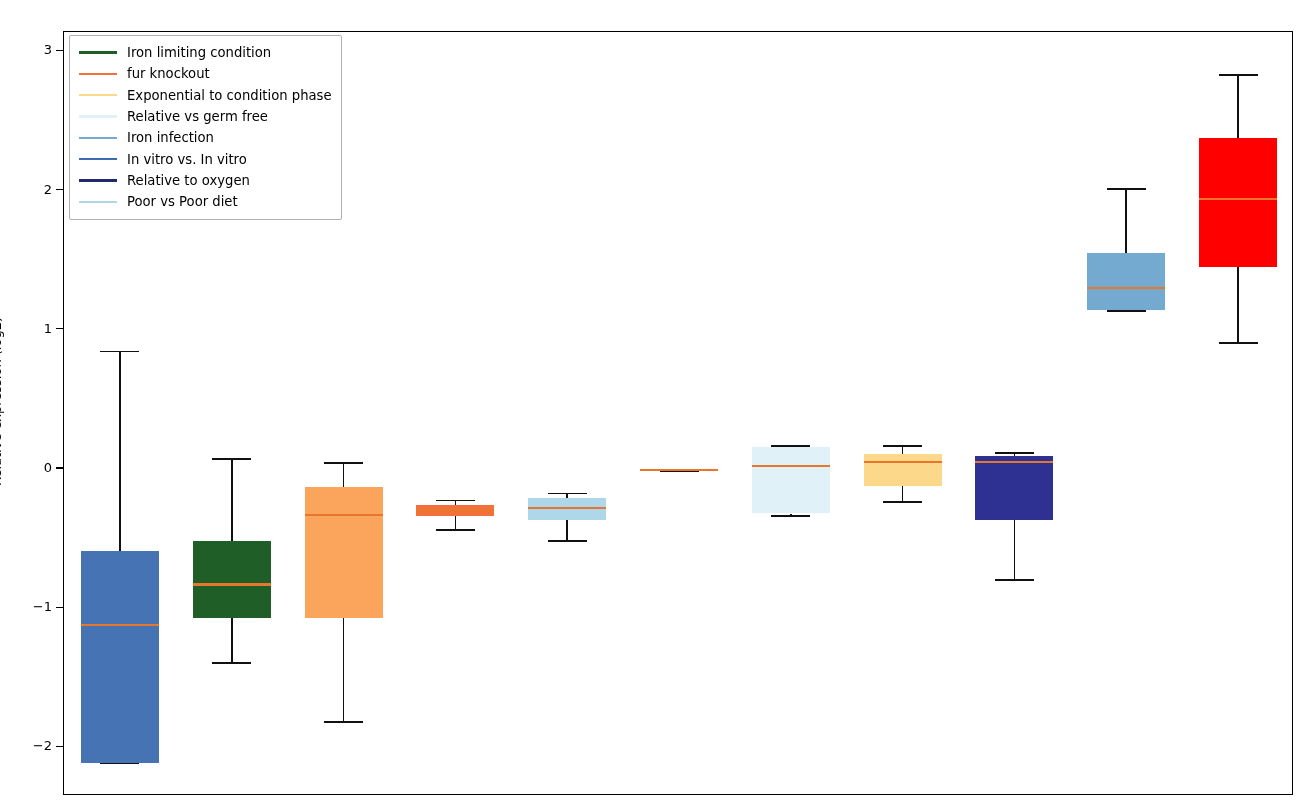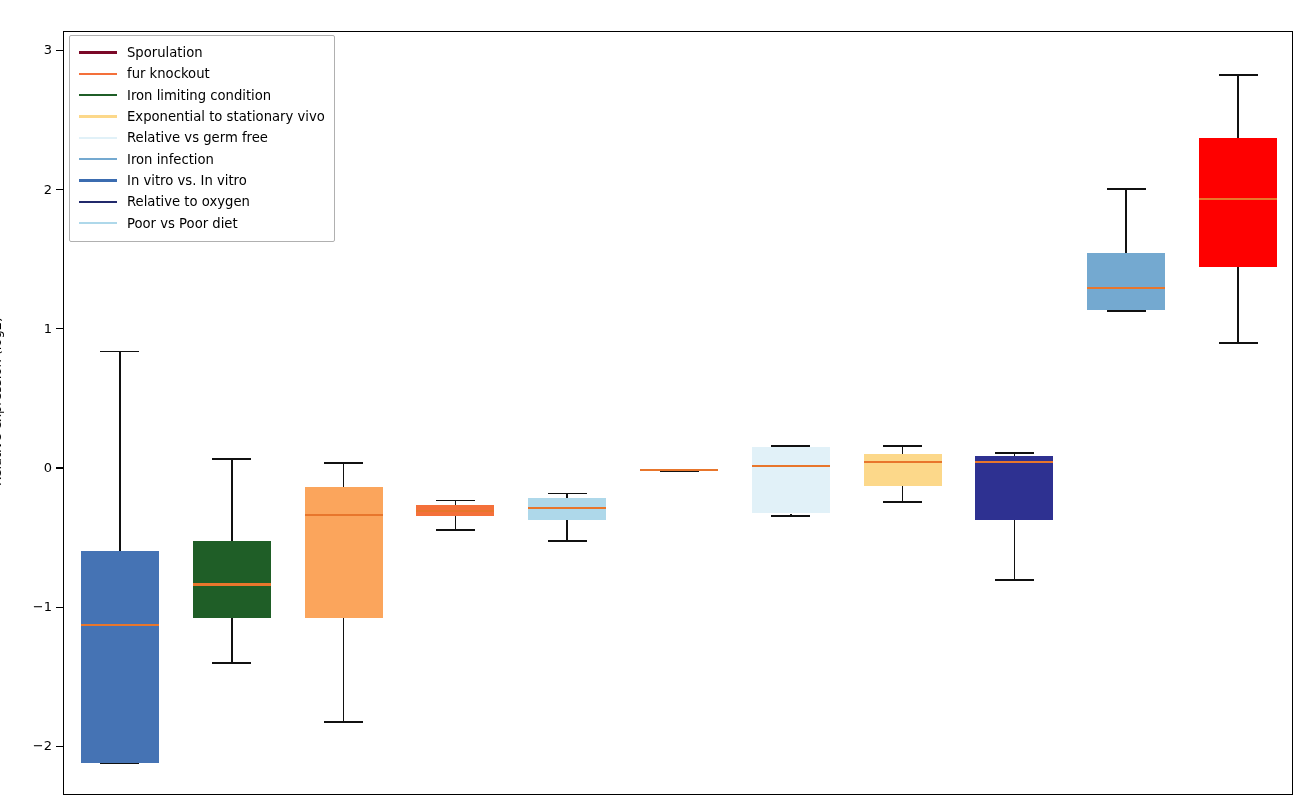--- a/index.html
+++ b/index.html
@@ -254,34 +254,30 @@
           <div class="bx-wstem" style="top: 235.184px; height: 75.1475px;"></div>
           <div class="bx-cap" style="top: 310.332px;"></div>
           <div class="bx-box" style="top: 105.763px; height: 129.421px; background: rgb(254, 0, 0);"></div>
           <div class="bx-median" style="top: 165.895px; background: rgb(232, 118, 44);"></div>
         </div>
       </div>
   </div>
 
   <div id="legend">
       <div class="legend-row">
-        <span class="legend-swatch" style="background: rgb(123, 8, 40);"></span>
-        <span class="legend-label">Sporulation</span>
+        <span class="legend-swatch" style="background: rgb(31, 94, 39);"></span>
+        <span class="legend-label">Iron limiting condition</span>
       </div>
       <div class="legend-row">
         <span class="legend-swatch" style="background: rgb(244, 112, 58);"></span>
         <span class="legend-label">fur knockout</span>
       </div>
       <div class="legend-row">
-        <span class="legend-swatch" style="background: rgb(31, 94, 39);"></span>
-        <span class="legend-label">Iron limiting condition</span>
-      </div>
-      <div class="legend-row">
         <span class="legend-swatch" style="background: rgb(252, 216, 138);"></span>
-        <span class="legend-label">Exponential to stationary vivo</span>
+        <span class="legend-label">Exponential to condition phase</span>
       </div>
       <div class="legend-row">
         <span class="legend-swatch" style="background: rgb(225, 241, 248);"></span>
         <span class="legend-label">Relative vs germ free</span>
       </div>
       <div class="legend-row">
         <span class="legend-swatch" style="background: rgb(116, 169, 208);"></span>
         <span class="legend-label">Iron infection</span>
       </div>
       <div class="legend-row">

